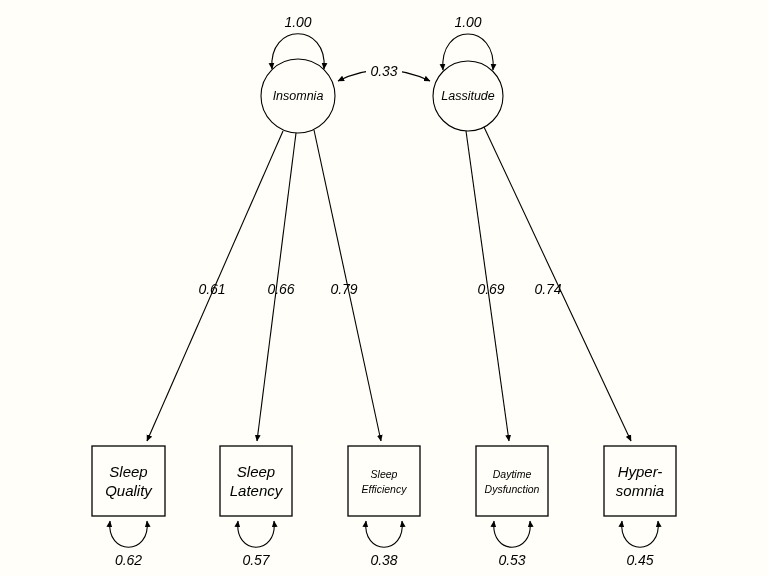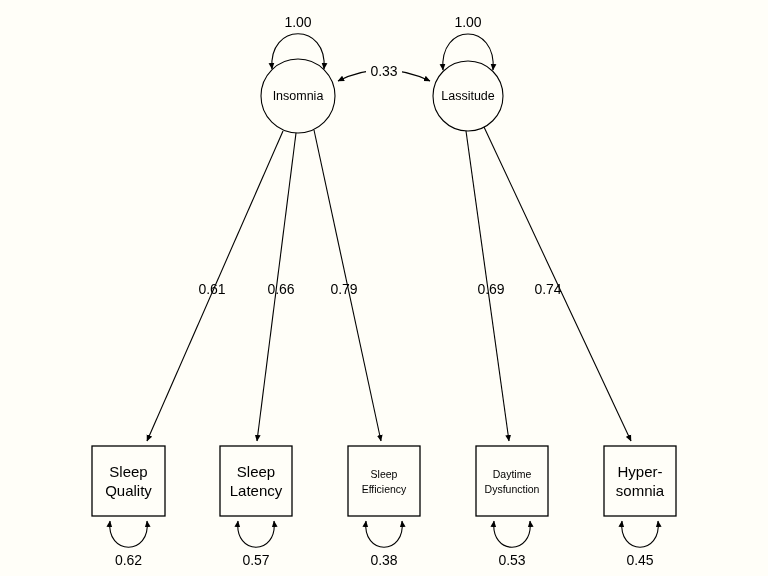--- a/index.html
+++ b/index.html
@@ -11,20 +11,21 @@
     width: 768px;
     height: 576px;
     overflow: hidden;
     font-family: "Liberation Sans", sans-serif;
   }
   #diagram-root {
     position: relative;
     width: 768px;
     height: 576px;
     background: #fffef8;
+    font-style: italic;
   }
   svg#sem-svg {
     display: block;
     width: 768px;
     height: 576px;
   }
   .node-shape {
     fill: #fffef8;
     stroke: #000000;
     stroke-width: 1.1;

